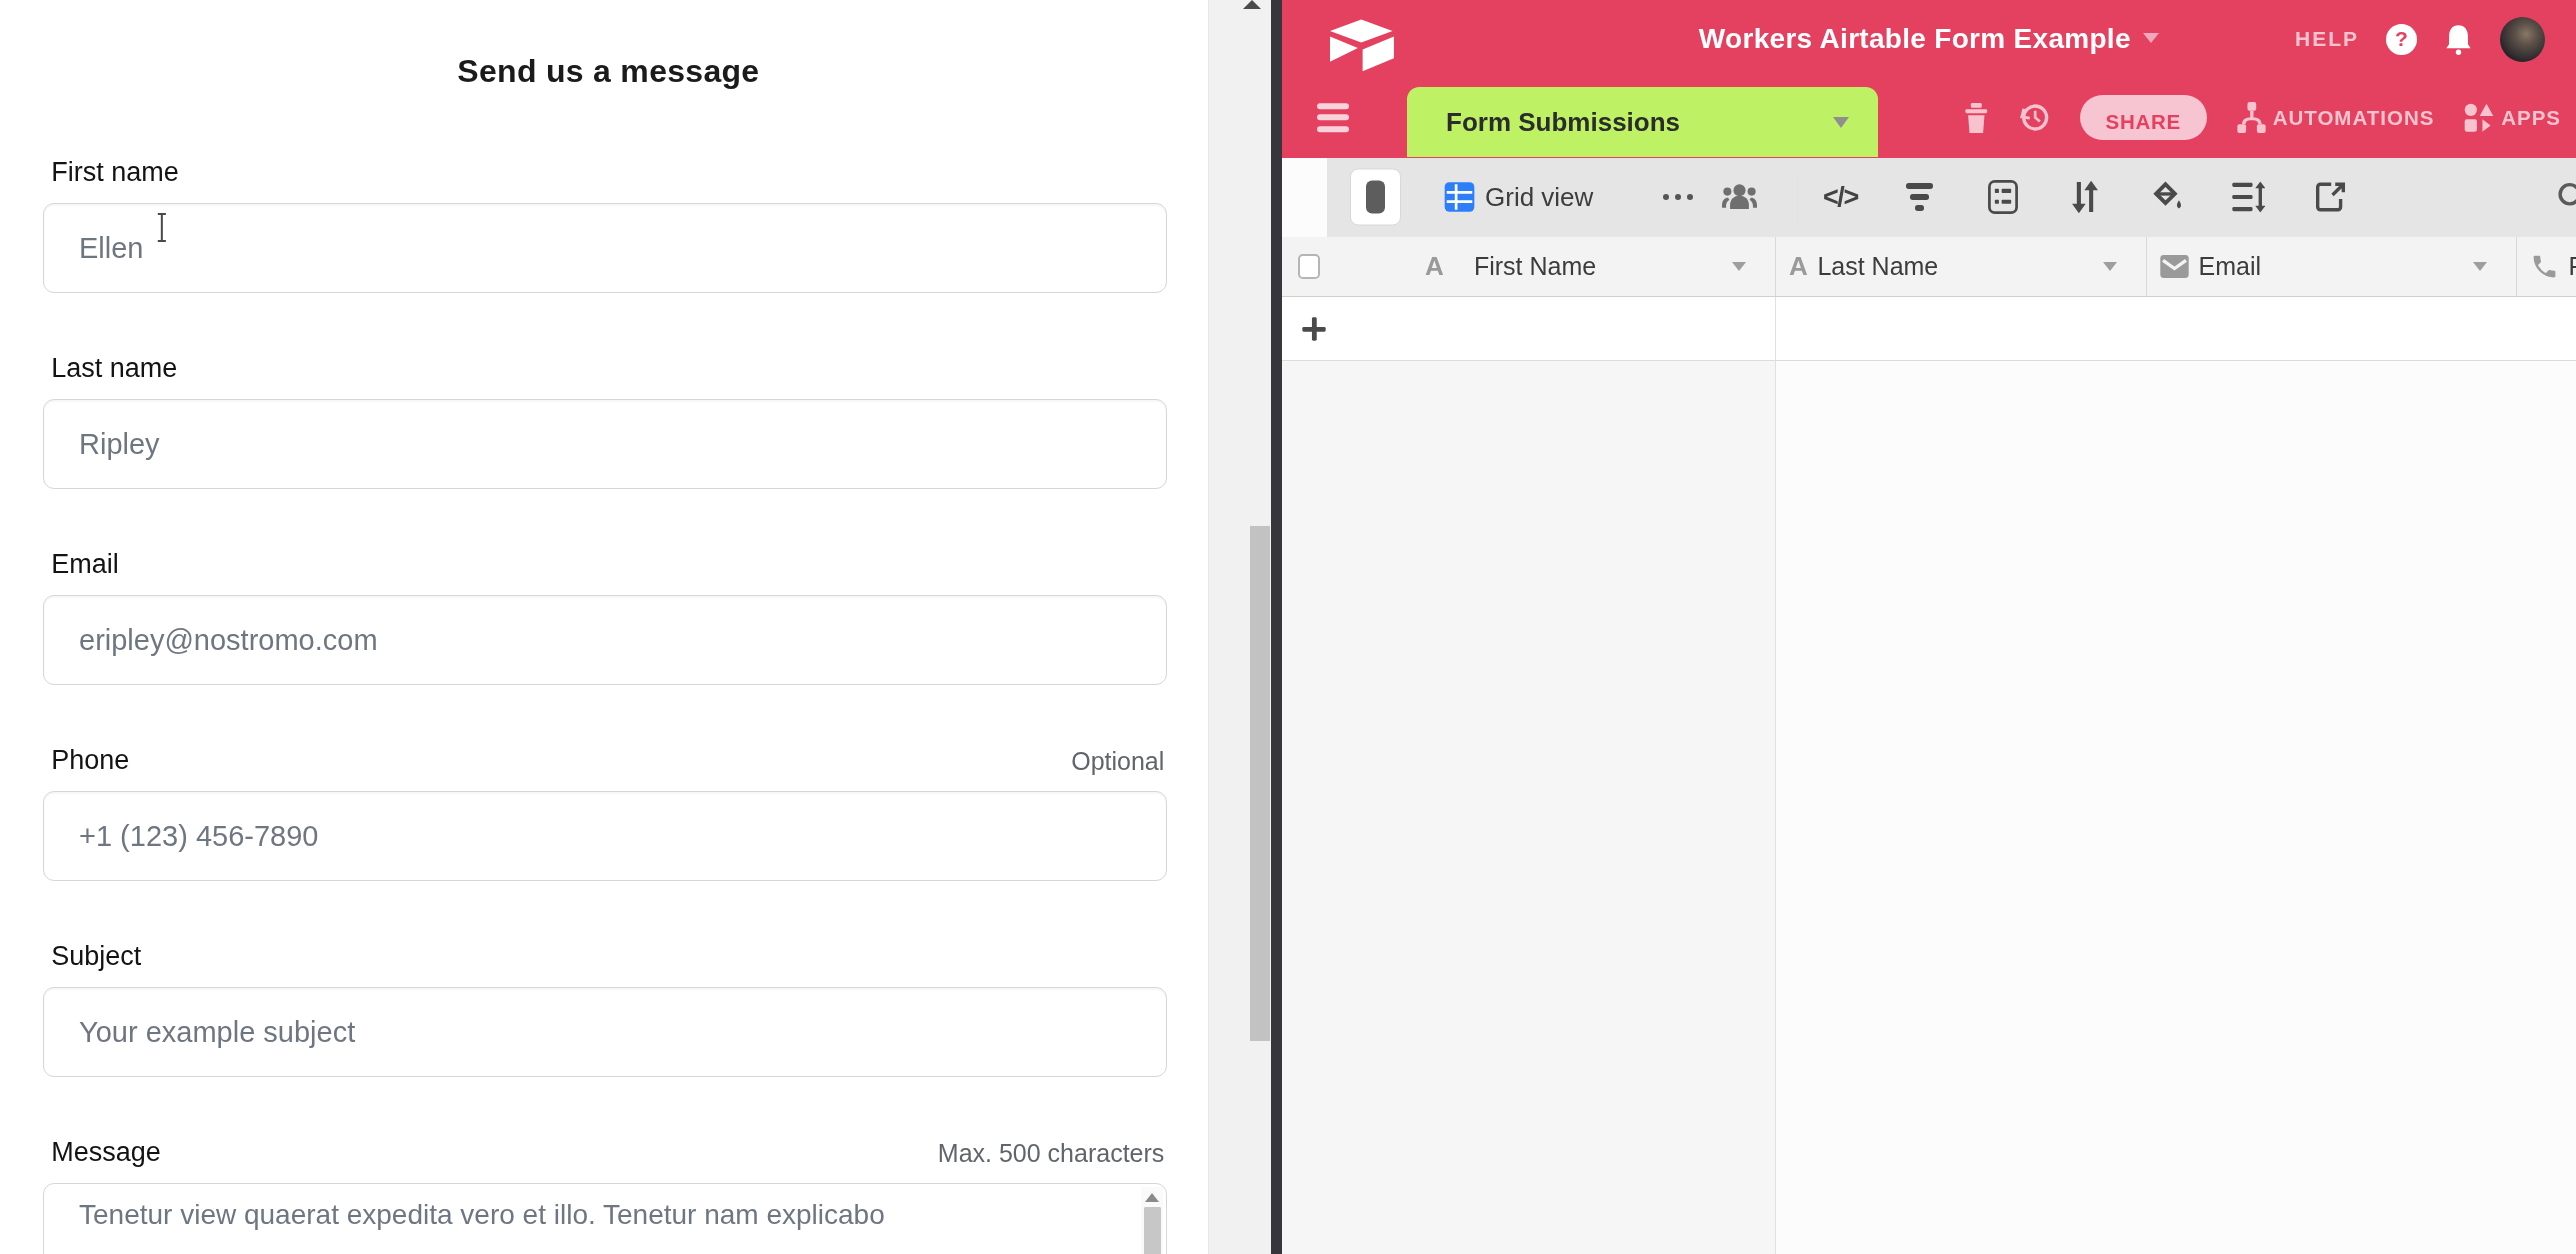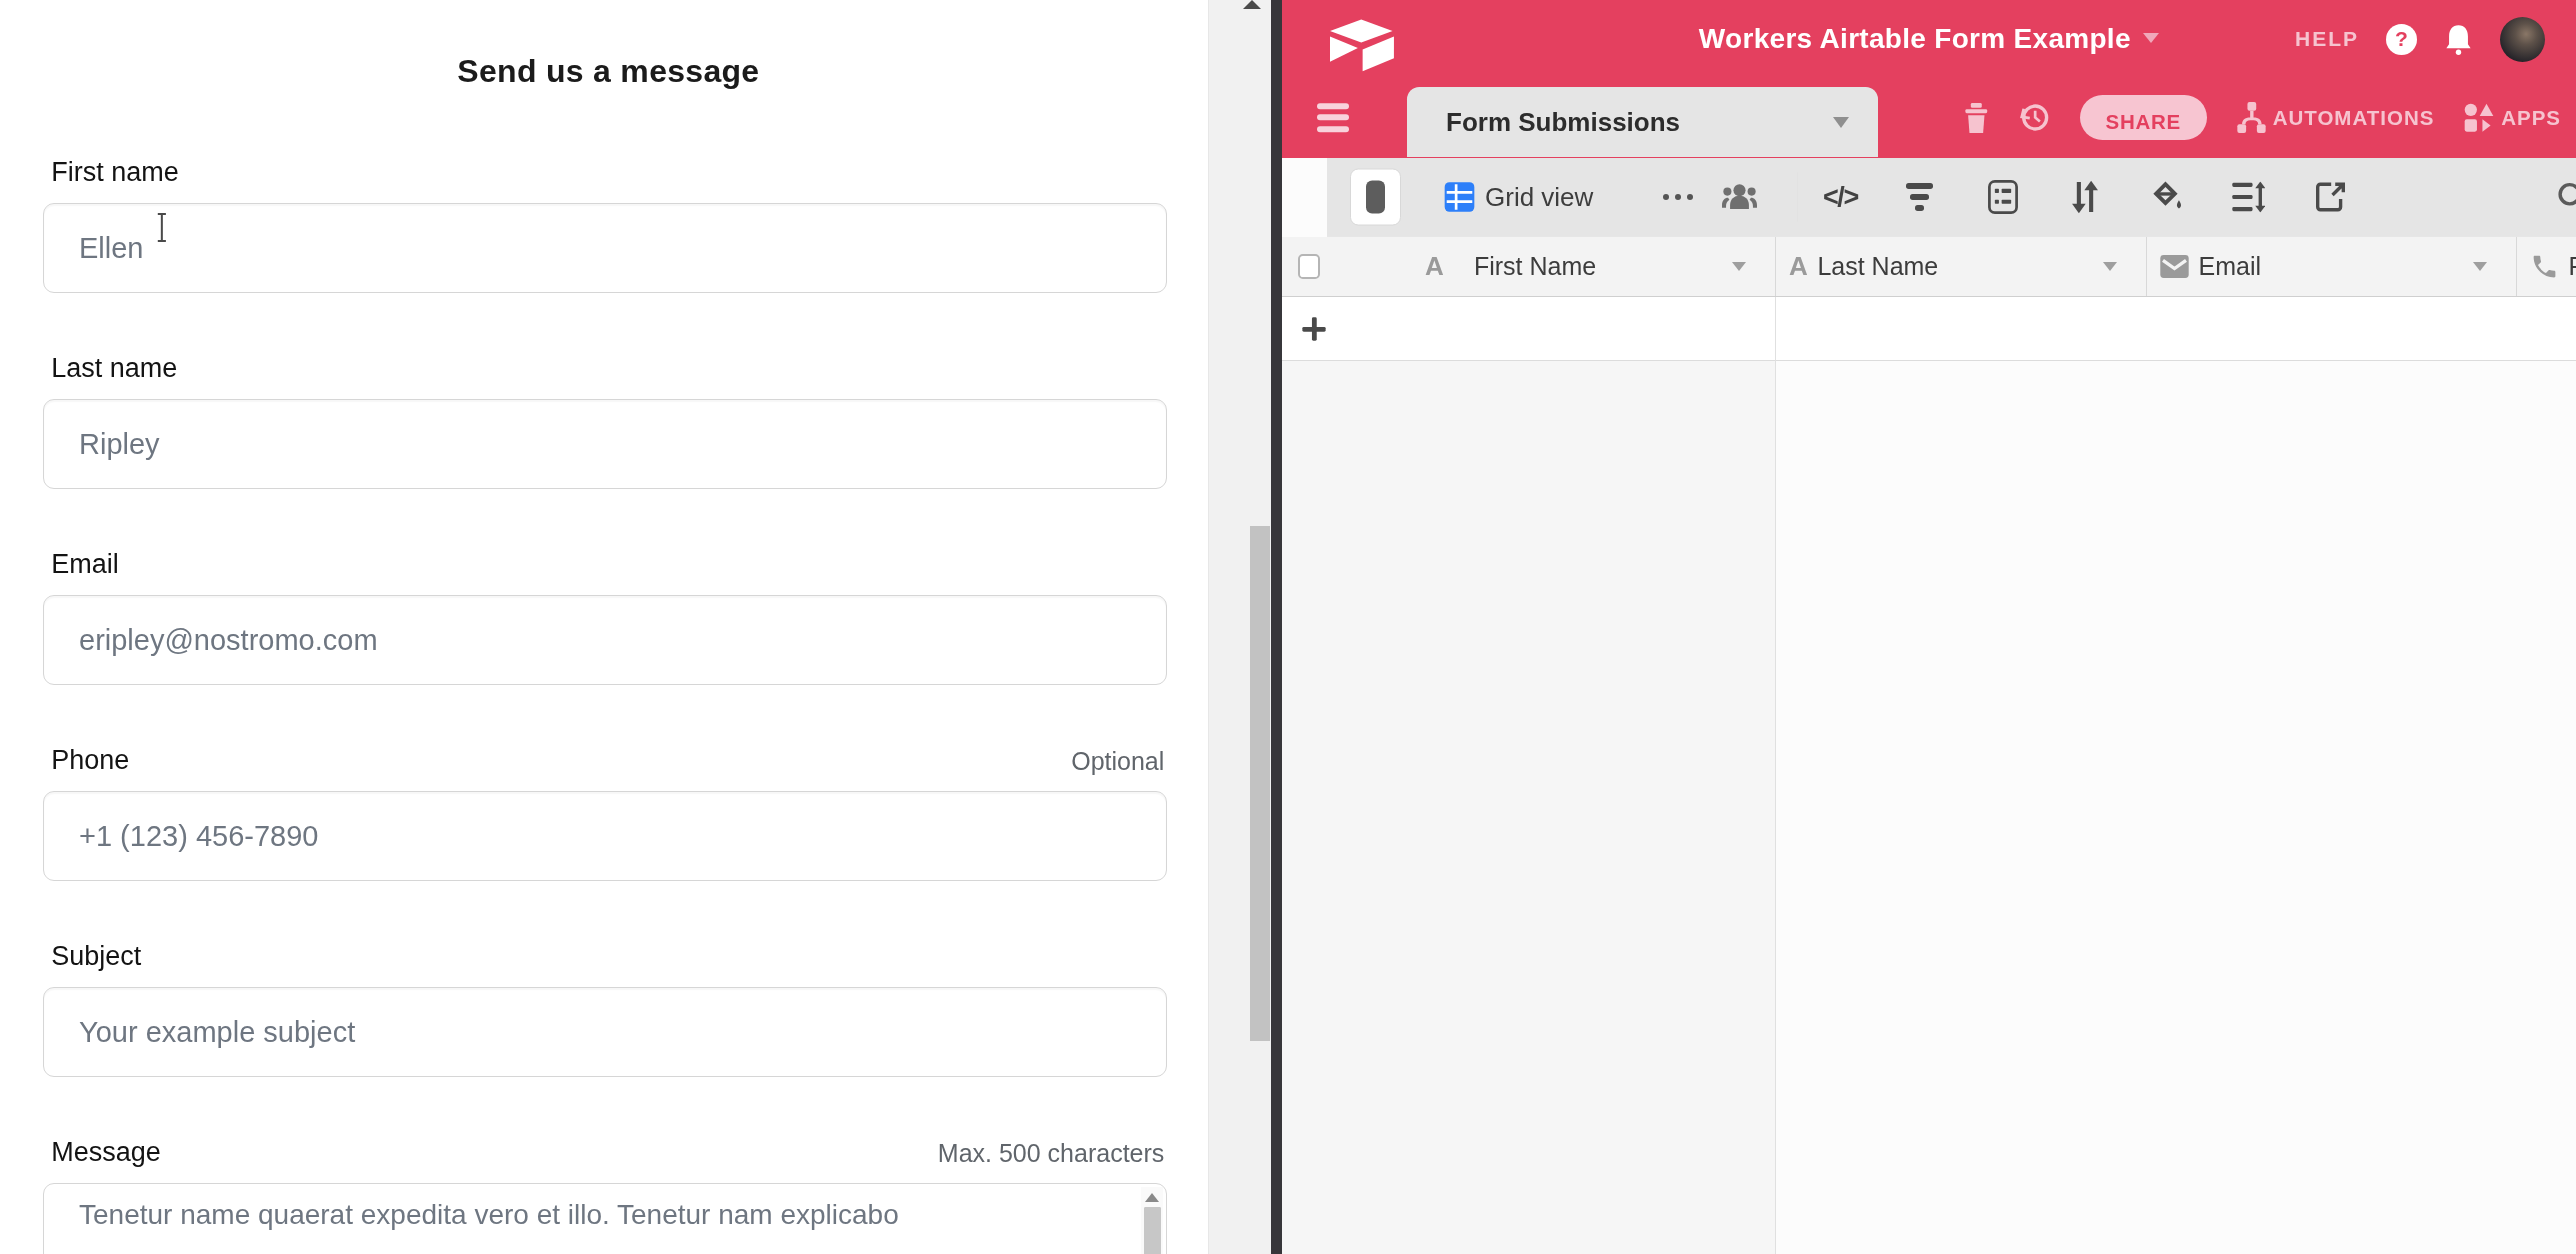--- a/index.html
+++ b/index.html
@@ -46,21 +46,21 @@
   .top-right{position:absolute;right:31px;top:0;height:78px;display:flex;align-items:center;gap:27px;}
   .help-label{font-size:21px;font-weight:700;color:#f6c3cf;letter-spacing:2px;}
   .q-circle{width:31px;height:31px;border-radius:50%;background:#fff;color:#e4405f;font-size:21px;font-weight:700;
             display:flex;align-items:center;justify-content:center;}
   .avatar{width:45px;height:45px;border-radius:50%;
           background:radial-gradient(circle at 58% 38%, #8a7767 0%, #5d5149 28%, #27252a 72%, #151417 100%);}
 
   .at-tabbar{position:absolute;left:0;top:78px;width:100%;height:79px;}
   .hamburger{position:absolute;left:35px;top:50%;transform:translateY(-50%);display:flex;flex-direction:column;gap:5.5px;}
   .hamburger i{display:block;width:32px;height:6.1px;border-radius:3.4px;background:#f8d3dc;}
-  .table-tab{position:absolute;left:125px;top:9px;width:471px;height:70px;background:#e5e5e5;border-radius:12.3px 12.3px 0 0;
+  .table-tab{position:absolute;left:125px;top:9px;width:471px;height:70px;background:#bef264;border-radius:12.3px 12.3px 0 0;
              display:flex;align-items:center;padding:0 29px 0 39px;}
   .table-tab-label{font-size:26px;font-weight:700;color:#2c2c2c;}
   .tab-caret{margin-left:auto;border-top:11px solid #8f8f8f;}
   .tab-right{position:absolute;right:15px;top:0;height:79px;display:flex;align-items:center;gap:30px;}
   .share-pill{height:45px;padding:0 26px;border-radius:22.5px;background:#f7c5d1;display:flex;align-items:center;}
   .share-label{font-size:20.5px;font-weight:700;color:#e4405f;letter-spacing:0.7px;margin-top:8px;}
   .pink-group{display:flex;align-items:center;gap:6.8px;}
   .pink-label{font-size:20.5px;font-weight:700;color:#f6c3cf;letter-spacing:1px;}
 
   .at-toolbar{position:absolute;left:0;top:158px;width:100%;height:79px;background:#e5e5e5;border-bottom:1.4px solid #e6e6e6;margin-left:45px;}
@@ -164,21 +164,21 @@
         <span class="fph">Your example subject</span>
       </div>
     </div>
 
     <div class="field">
       <div class="label-row">
         <span class="flabel">Message</span>
         <span class="fhint">Max. 500 characters</span>
       </div>
       <div class="ftextarea">
-        <span class="msg-line">Tenetur name quaerat expedita vero et illo. Tenetur nam explicabo</span>
+        <span class="msg-line">Tenetur view quaerat expedita vero et illo. Tenetur nam explicabo</span>
         <div class="ta-scroll">
           <div class="ta-up"></div>
           <div class="ta-thumb"></div>
         </div>
       </div>
     </div>
   </div>
 
   <div class="page-gutter">
     <div class="gutter-up"></div>

